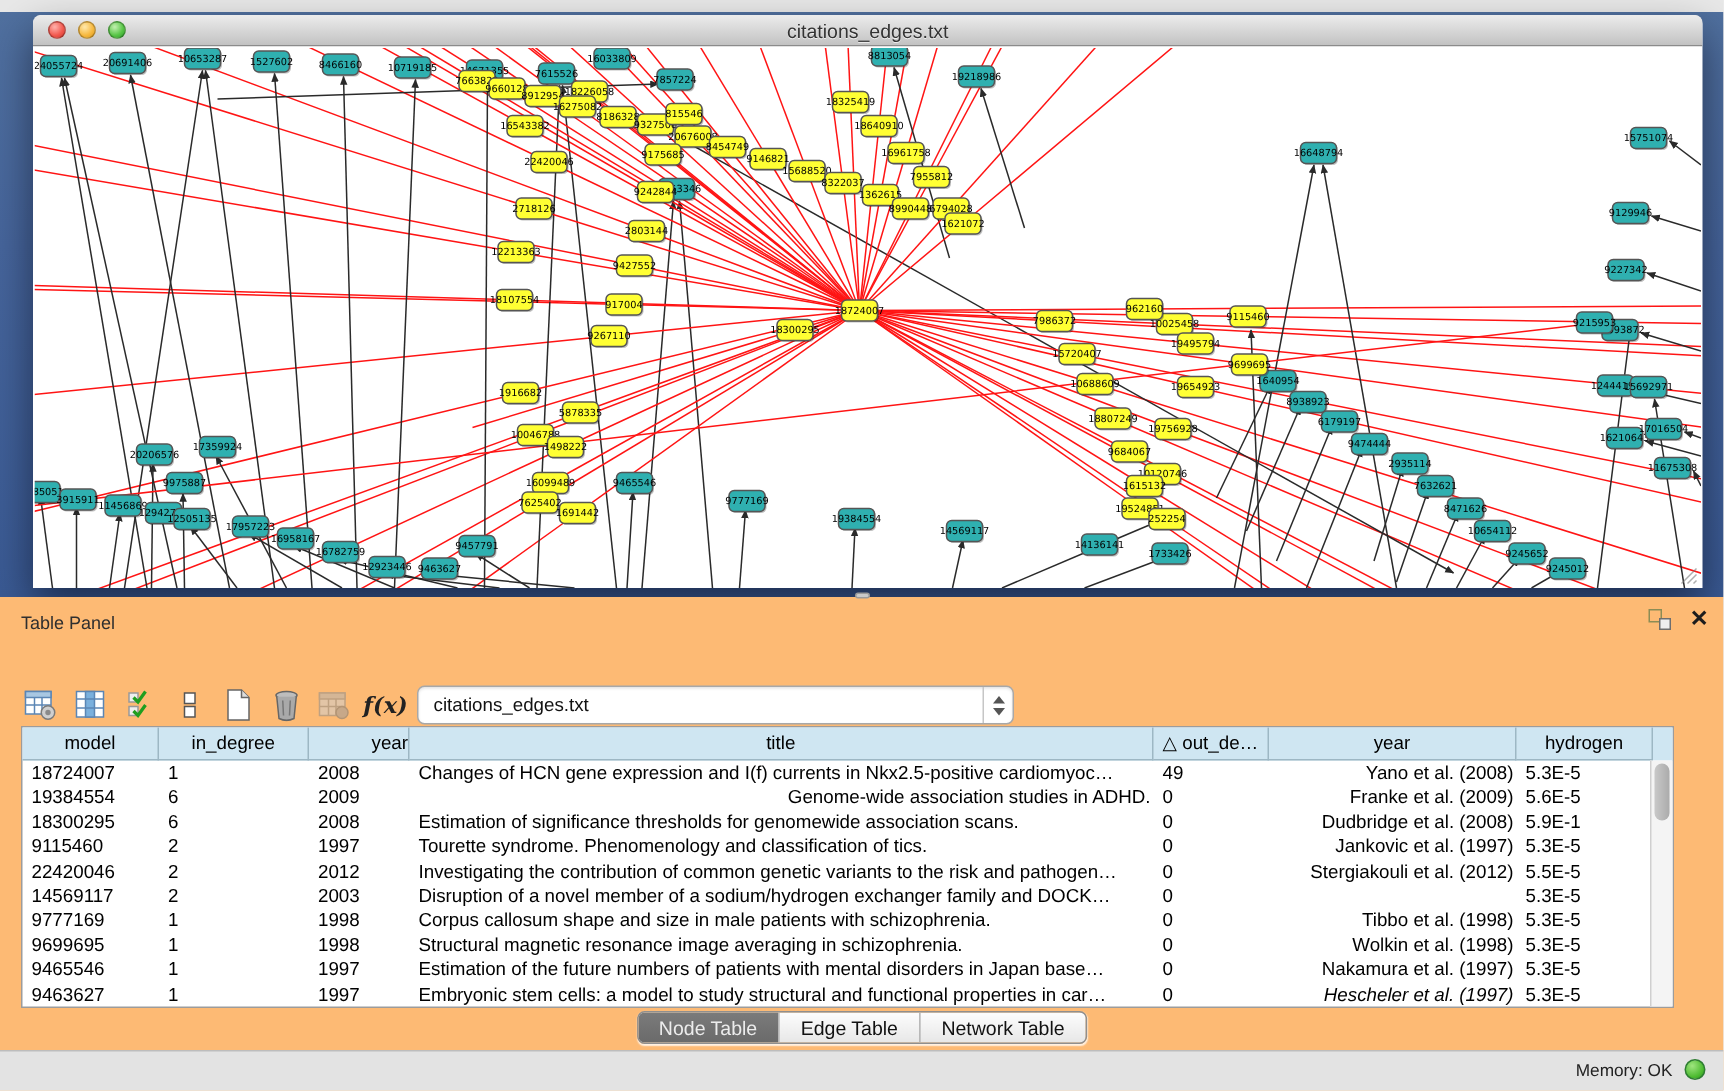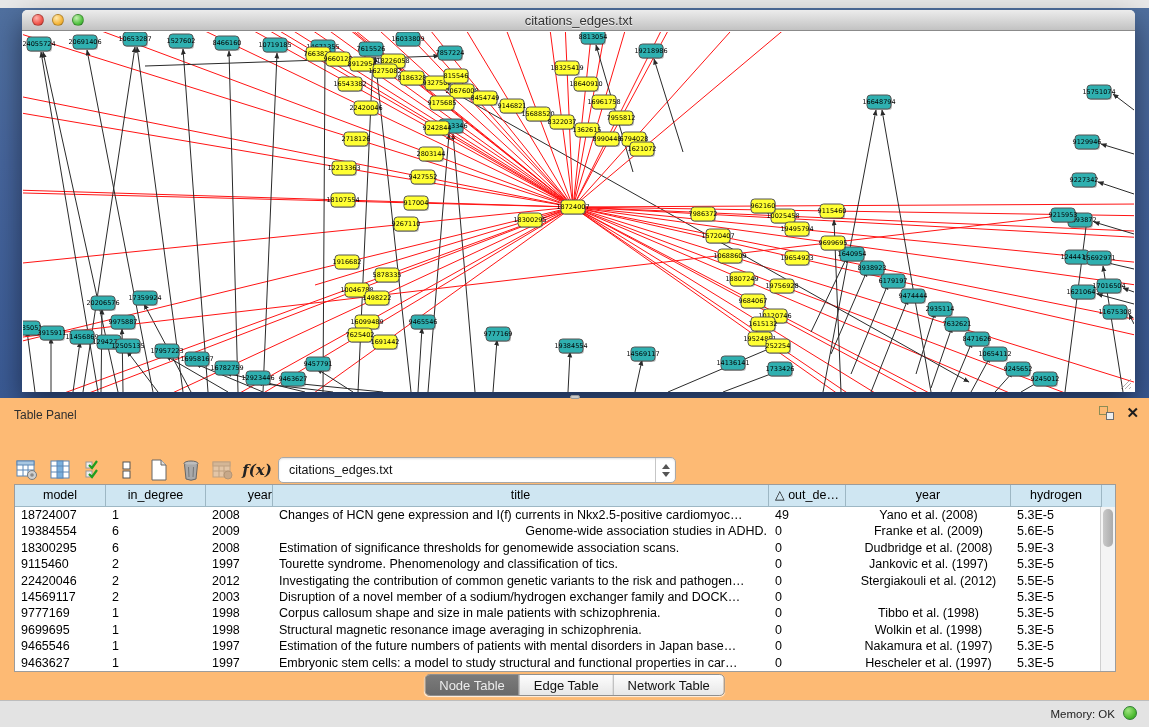--- a/index.html
+++ b/index.html
@@ -56,21 +56,21 @@
     border-left:4px solid transparent; border-right:4px solid transparent; border-top:5px solid #555; }
 
   .tablebox { position:absolute; left:14px; top:86px; width:1102px; height:188px;
     background:#fff; border:1px solid #9c9c9c; }
   .thead { display:flex; height:22px; background:#cfe6f2; }
   .th { font-size:12.5px; color:#000; text-align:center; line-height:21px;
     border-right:1px solid #9db7c4; border-bottom:1px solid #9db7c4;
     overflow:hidden; white-space:nowrap; }
   .trow { display:flex; height:16.4px; font-size:12.5px; color:#000; }
   .td { overflow:hidden; white-space:nowrap; padding:0 2px 0 6px; line-height:16.4px; }
-  .td.center { text-align:center; padding-left:2px; }
+  .td.center { text-align:right; padding-left:2px; }
   .vscroll { position:absolute; right:0; top:22px; width:15px; bottom:0;
     background:#f4f4f4; border-left:1px solid #cfcfcf; }
   .vthumb { position:absolute; left:2px; top:2px; width:10px; height:38px;
     background:linear-gradient(90deg,#c9c9c9,#ababab); border-radius:6px; }
 
   .tabbar { position:absolute; left:0; top:276px; width:1149px; height:26px; }
   .segs { position:absolute; left:50%; transform:translateX(-50%); top:0; display:flex;
     border:1px solid #8f8f8f; border-radius:5px; overflow:hidden; height:22px;
     background:linear-gradient(180deg,#fdfdfd,#e7e7e7); box-shadow:0 1px 1px rgba(255,255,255,.8); }
   .seg { font-size:13px; color:#111; padding:0 14px; line-height:21px; border-right:1px solid #b2b2b2; }
@@ -961,21 +961,21 @@
             <div class="td center" style="width: 165px;">Franke et al. (2009)</div>
             <div class="td" style="width: 91px;">5.6E-5</div>
           </div>
           <div class="trow">
             <div class="td" style="width: 91px;">18300295</div>
             <div class="td" style="width: 100px;">6</div>
             <div class="td" style="width: 67px;">2008</div>
             <div class="td" style="width: 496px;">Estimation of significance thresholds for genomewide association scans.</div>
             <div class="td" style="width: 77px;">0</div>
             <div class="td center" style="width: 165px;">Dudbridge et al. (2008)</div>
-            <div class="td" style="width: 91px;">5.9E-3</div>
+            <div class="td" style="width: 91px;">5.9E-1</div>
           </div>
           <div class="trow">
             <div class="td" style="width: 91px;">9115460</div>
             <div class="td" style="width: 100px;">2</div>
             <div class="td" style="width: 67px;">1997</div>
             <div class="td" style="width: 496px;">Tourette syndrome. Phenomenology and classification of tics.</div>
             <div class="td" style="width: 77px;">0</div>
             <div class="td center" style="width: 165px;">Jankovic et al. (1997)</div>
             <div class="td" style="width: 91px;">5.3E-5</div>
           </div>
@@ -1023,21 +1023,21 @@
             <div class="td" style="width: 77px;">0</div>
             <div class="td center" style="width: 165px;">Nakamura et al. (1997)</div>
             <div class="td" style="width: 91px;">5.3E-5</div>
           </div>
           <div class="trow">
             <div class="td" style="width: 91px;">9463627</div>
             <div class="td" style="width: 100px;">1</div>
             <div class="td" style="width: 67px;">1997</div>
             <div class="td" style="width: 496px;">Embryonic stem cells: a model to study structural and functional properties in car…</div>
             <div class="td" style="width: 77px;">0</div>
-            <div class="td center" style="width: 165px;">Hescheler et al. (1997)</div>
+            <div class="td center" style="width: 165px; font-style: italic;">Hescheler et al. (1997)</div>
             <div class="td" style="width: 91px;">5.3E-5</div>
           </div>
         </div>
       <div class="vscroll">
         <div class="vthumb"></div>
       </div>
     </div>
 
     <div class="tabbar">
       <div class="segs">

